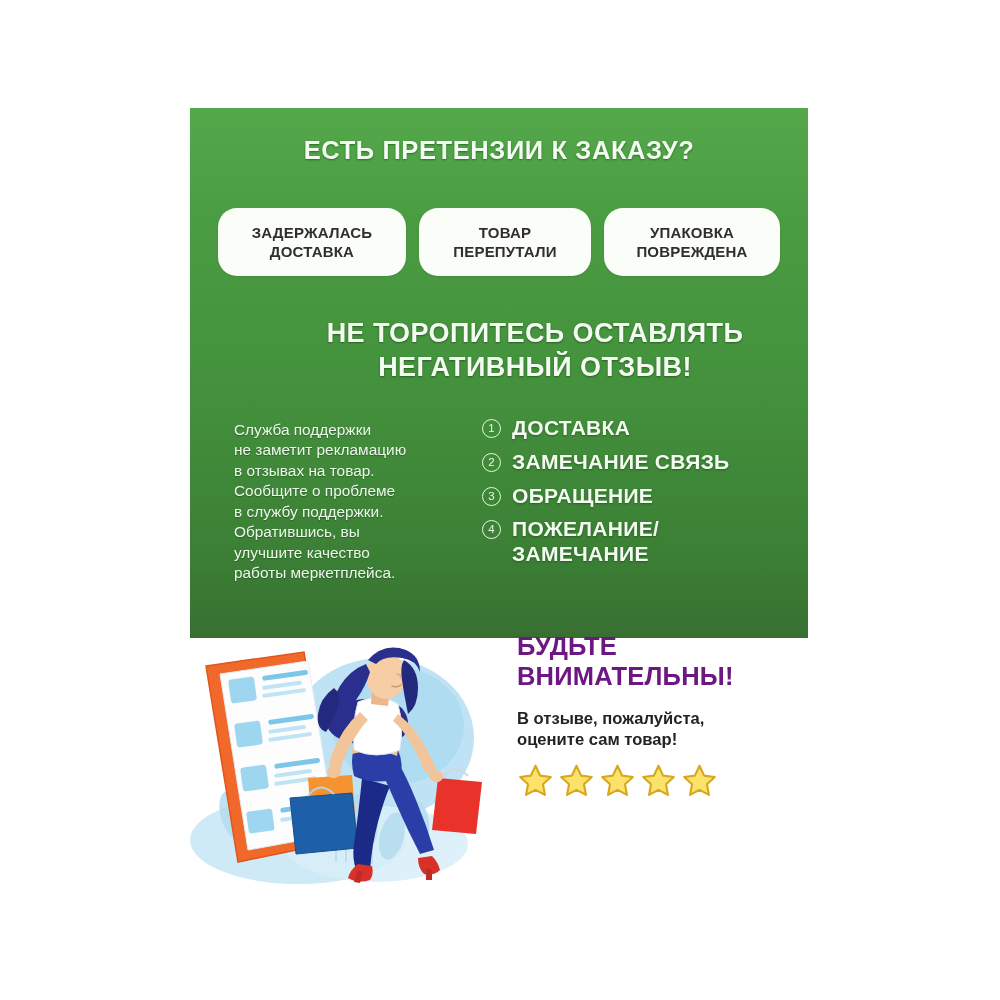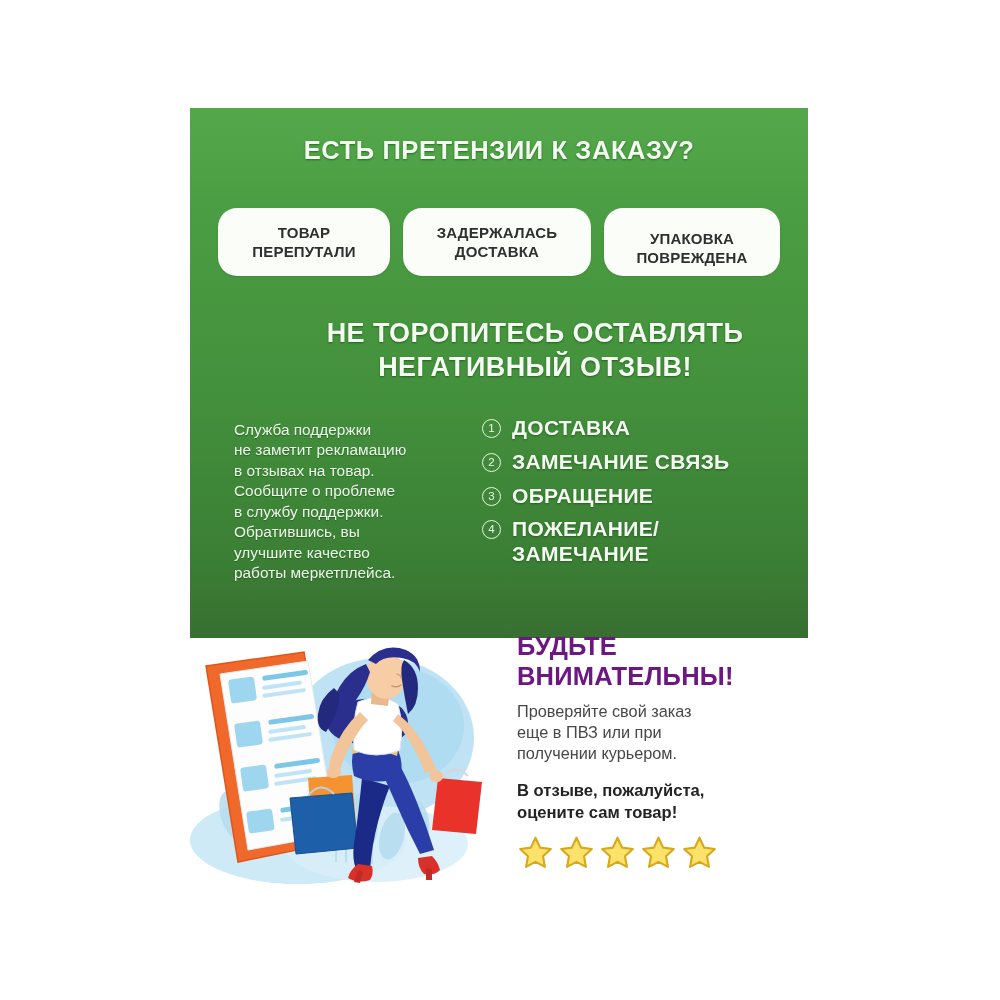--- a/index.html
+++ b/index.html
@@ -73,21 +73,21 @@
   .pill-text {
     font-size: 15px;
     font-weight: bold;
     line-height: 1.28;
     color: #2f2f2f;
     letter-spacing: 0.2px;
     white-space: pre-line;
   }
   .pill-1 { width: 188px; height: 68px; }
   .pill-2 { width: 172px; height: 68px; }
-  .pill-3 { width: 176px; height: 68px; align-items: flex-end; }
+  .pill-3 { width: 176px; height: 68px; }
 
   
   #headline {
     position: absolute;
     left: 0;
     top: 208px;
     width: 618px;
     text-align: center;
     font-size: 27px;
     font-weight: bold;
@@ -213,27 +213,27 @@
 </head>
 <body>
 
 <div id="poster">
 
   <div id="green-panel">
 
     <div id="panel-title">ЕСТЬ ПРЕТЕНЗИИ К ЗАКАЗУ?</div>
 
     <div id="pill-row">
+      <div class="pill pill-1">
+        <span class="pill-text">ЗАДЕРЖАЛАСЬ
+ДОСТАВКА</span>
+      </div>
       <div class="pill pill-2">
         <span class="pill-text">ТОВАР
 ПЕРЕПУТАЛИ</span>
-      </div>
-      <div class="pill pill-1">
-        <span class="pill-text">ЗАДЕРЖАЛАСЬ
-ДОСТАВКА</span>
       </div>
       <div class="pill pill-3">
         <span class="pill-text">УПАКОВКА
 ПОВРЕЖДЕНА</span>
       </div>
     </div>
 
     <div id="headline">НЕ ТОРОПИТЕСЬ ОСТАВЛЯТЬ
 НЕГАТИВНЫЙ ОТЗЫВ!</div>
 
@@ -365,23 +365,20 @@
         <path d="M218 30 q14 8 14 28 q0 18 -10 26 q-4 -20 -6 -34 q-2 -14 2 -20 Z" fill="#232a7e"></path>
 
         <path d="M211 44 q4 1 4 4" fill="none" stroke="#d9a87c" stroke-width="1.4" stroke-linecap="round"></path>
         <path d="M206 56 q5 2 9 -1" fill="none" stroke="#c98f6a" stroke-width="1.3" stroke-linecap="round"></path>
       </svg>
     </div>
 
     <div id="attention-block">
       <div id="attention-title">БУДЬТЕ
 ВНИМАТЕЛЬНЫ!</div>
-      <div id="attention-body">Проверяйте свой заказ
-еще в ПВЗ или при
-получении курьером.</div>
       <div id="attention-body-bold">В отзыве, пожалуйста,
 оцените сам товар!</div>
 
       <div id="stars">
         <span>
           <svg width="37" height="36" viewBox="0 0 24 24">
               <path d="M12 1.8 l3.1 6.6 l7.1 .9 l-5.2 4.9 l1.3 7.1 l-6.3 -3.4 l-6.3 3.4 l1.3 -7.1 l-5.2 -4.9 l7.1 -.9 Z" fill="#fbe26b" stroke="#d8a81c" stroke-width="1.4" stroke-linejoin="round"></path>
             </svg>
         </span>
         <span>

